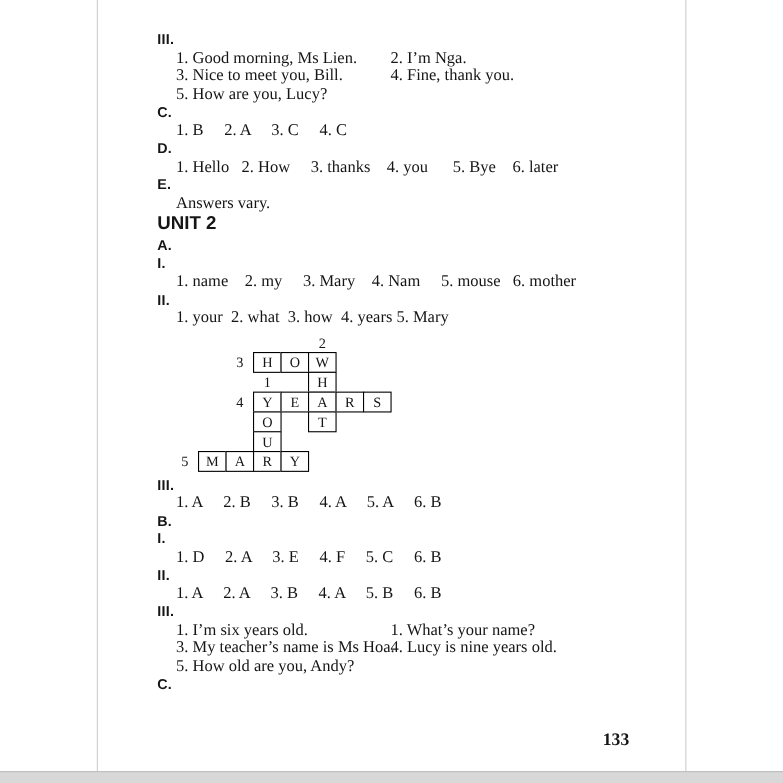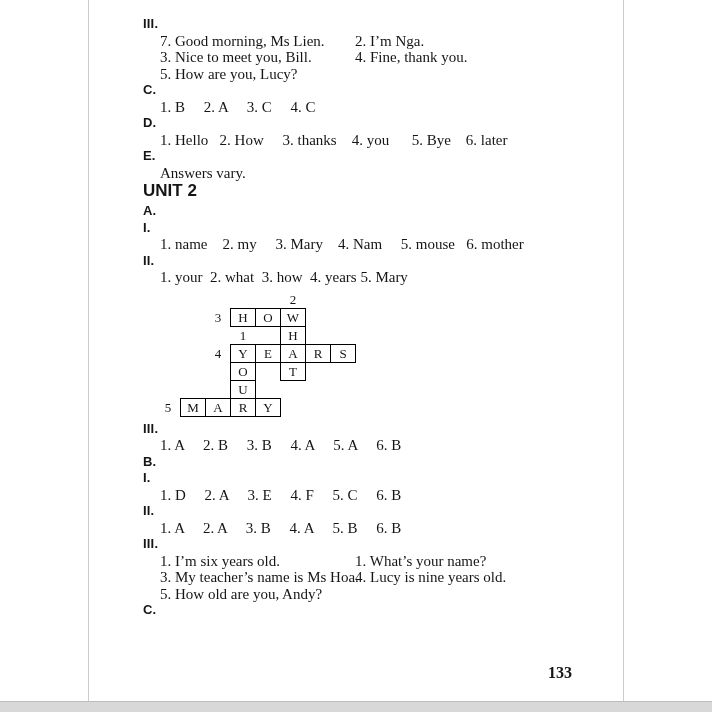--- a/index.html
+++ b/index.html
@@ -4,21 +4,21 @@
 <style>
   html,body{margin:0;padding:0;}
   body{
     width:712px;height:712px;position:relative;background:#ffffff;
     font-family:"Liberation Serif", serif;color:#151515;overflow:hidden;
   }
   .page-edge{position:absolute;top:0;width:1px;height:701px;background:#cccccc;}
   .edge-left{left:88px;}
   .edge-right{left:623px;}
   .page-bottom-band{position:absolute;left:0;top:701px;width:712px;height:11px;background:#d8d8d8;border-top:1px solid #bdbdbd;}
-  .content{position:absolute;left:143px;top:16px;width:470px;}
+  .content{position:absolute;left:143px;top:28px;width:470px;}
   .heading{font-family:"Liberation Sans", sans-serif;font-weight:bold;font-size:13px;line-height:16.5px;letter-spacing:0.2px;}
   .line{font-size:15px;line-height:16.5px;margin-left:17px;white-space:pre;}
   .pair{display:flex;margin-left:17px;font-size:15px;line-height:16.5px;}
   .pair .l{width:195px;white-space:pre;}
   .pair .r{white-space:pre;}
   .unit-title{font-family:"Liberation Sans", sans-serif;font-weight:bold;font-size:17px;line-height:20px;margin-bottom:2px;}
   .crossword{position:relative;width:203px;height:128px;margin:4px 0 3px 12px;}
   .cw-cell{position:absolute;width:26px;height:19px;box-sizing:border-box;text-align:center;
            font-family:"Liberation Serif", serif;font-size:13px;line-height:17px;}
   .cw-box{border:1px solid #000;background:#fff;}
@@ -29,21 +29,21 @@
 <body>
 
 <div class="page-edge edge-left"></div>
 <div class="page-edge edge-right"></div>
 <div class="page-bottom-band"></div>
 
 <div class="content">
 
   <div class="heading">III.</div>
   <div class="pair">
-    <span class="l">7. Good morning, Ms Lien.</span>
+    <span class="l">1. Good morning, Ms Lien.</span>
     <span class="r">2. I’m Nga.</span>
   </div>
   <div class="pair">
     <span class="l">3. Nice to meet you, Bill.</span>
     <span class="r">4. Fine, thank you.</span>
   </div>
   <div class="pair">
     <span class="l">5. How are you, Lucy?</span>
   </div>
 

